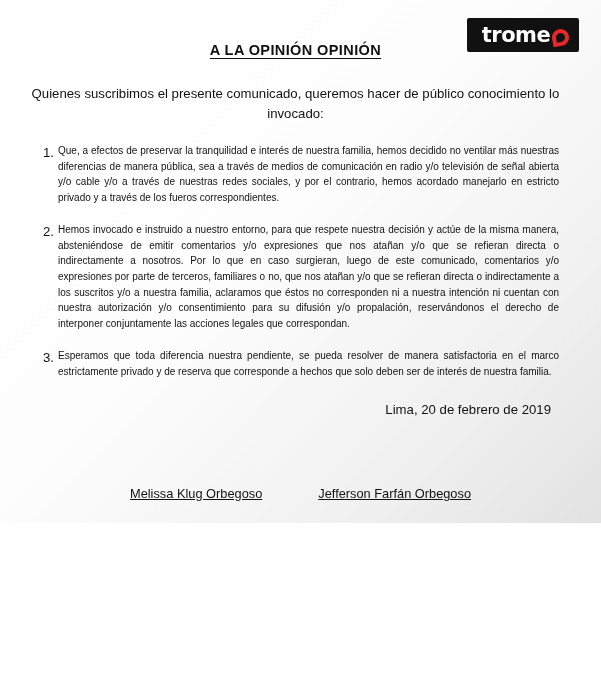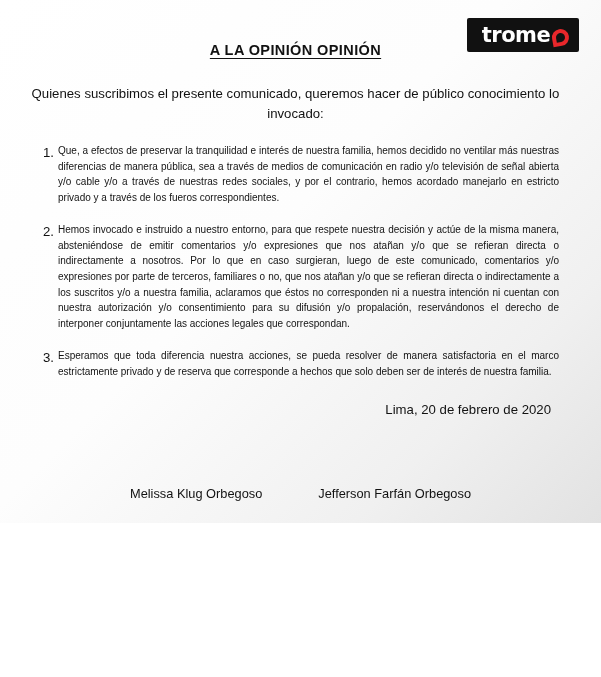--- a/index.html
+++ b/index.html
@@ -117,20 +117,21 @@
 
   .signatures {
     position: absolute;
     left: 0;
     right: 0;
     bottom: 22px;
     display: flex;
     justify-content: center;
     gap: 56px;
     padding: 0 40px;
+    text-decoration: underline;
   }
   .sig {
     font-size: 12.8px;
     text-align: center;
     white-space: nowrap;
   }
 </style>
 </head>
 <body>
 
@@ -141,23 +142,23 @@
     <span class="logo-swoosh"></span>
   </div>
 
   <h1 class="doc-title">A LA OPINIÓN OPINIÓN</h1>
 
   <p class="intro">Quienes suscribimos el presente comunicado, queremos hacer de público conocimiento lo invocado:</p>
 
   <ol class="clauses">
     <li>Que, a efectos de preservar la tranquilidad e interés de nuestra familia, hemos decidido no ventilar más nuestras diferencias de manera pública, sea a través de medios de comunicación en radio y/o televisión de señal abierta y/o cable y/o a través de nuestras redes sociales, y por el contrario, hemos acordado manejarlo en estricto privado y a través de los fueros correspondientes.</li>
     <li>Hemos invocado e instruido a nuestro entorno, para que respete nuestra decisión y actúe de la misma manera, absteniéndose de emitir comentarios y/o expresiones que nos atañan y/o que se refieran directa o indirectamente a nosotros. Por lo que en caso surgieran, luego de este comunicado, comentarios y/o expresiones por parte de terceros, familiares o no, que nos atañan y/o que se refieran directa o indirectamente a los suscritos y/o a nuestra familia, aclaramos que éstos no corresponden ni a nuestra intención ni cuentan con nuestra autorización y/o consentimiento para su difusión y/o propalación, reservándonos el derecho de interponer conjuntamente las acciones legales que correspondan.</li>
-    <li>Esperamos que toda diferencia nuestra acciones, se pueda resolver de manera satisfactoria en el marco estrictamente privado y de reserva que corresponde a hechos que solo deben ser de interés de nuestra familia.</li>
+    <li>Esperamos que toda diferencia nuestra pendiente, se pueda resolver de manera satisfactoria en el marco estrictamente privado y de reserva que corresponde a hechos que solo deben ser de interés de nuestra familia.</li>
   </ol>
 
-  <p class="place-date">Lima, 20 de febrero de 2020</p>
+  <p class="place-date">Lima, 20 de febrero de 2019</p>
 
   <div class="signatures">
     <div class="sig">Melissa Klug Orbegoso</div>
     <div class="sig">Jefferson Farfán Orbegoso</div>
   </div>
 
 </div>
 
 </body></html>

